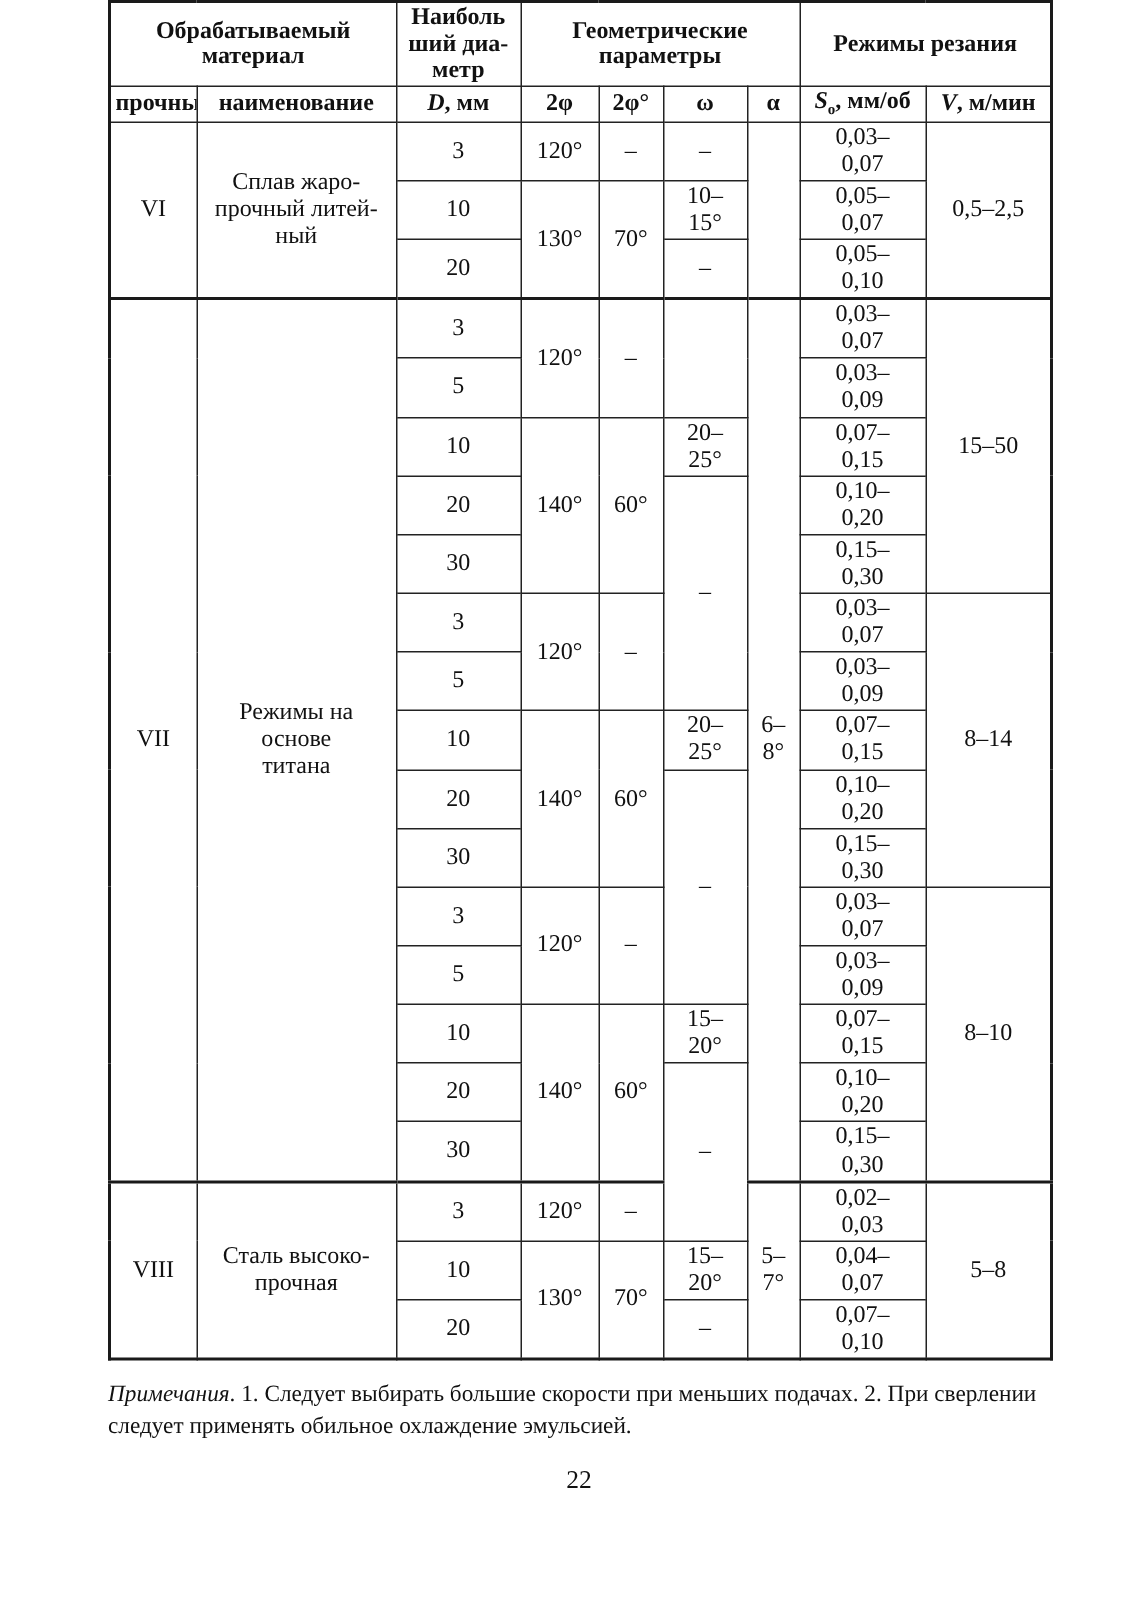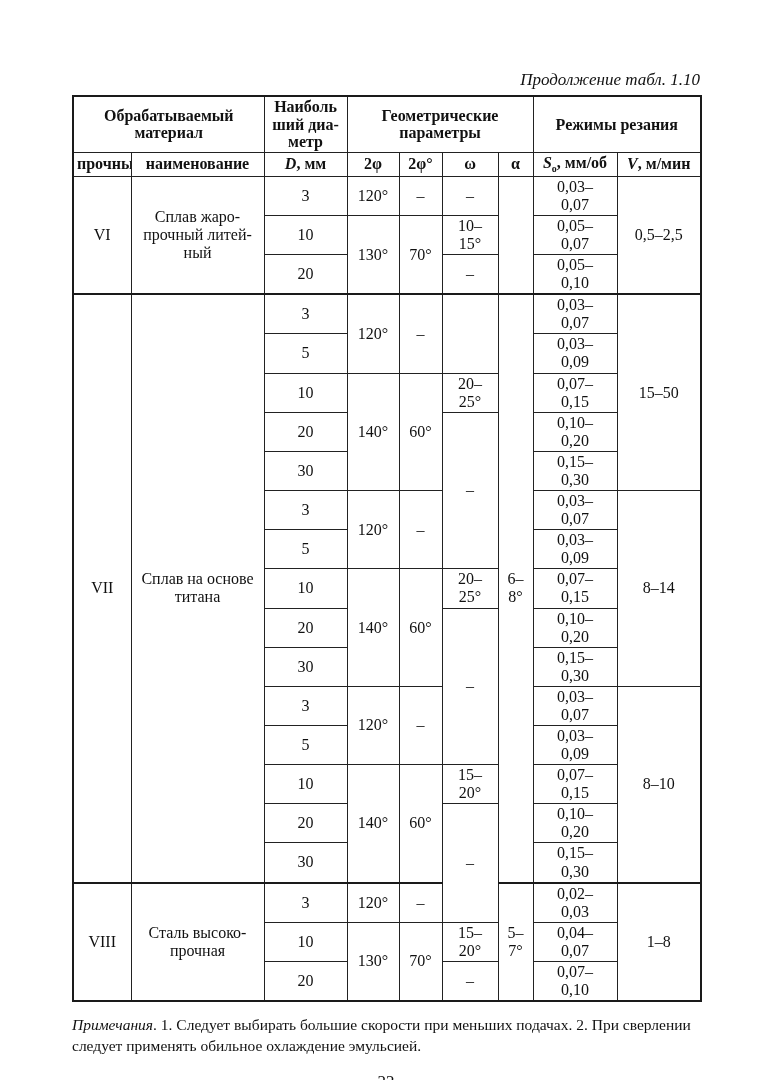--- a/index.html
+++ b/index.html
@@ -75,21 +75,20 @@
     text-align: center;
     font-size: 17px;
   }
 </style>
 </head>
 <body>
 
 <div class="page">
   <div class="content">
 
-    <div class="caption">Продолжение табл. 1.10</div>
 
     <table class="params">
       <colgroup>
         <col style="width:58px">
           <col style="width:133px">
           <col style="width:83px">
         <col style="width:52px">
           <col style="width:43px">
           <col style="width:56px">
         <col style="width:35px">
@@ -145,21 +144,21 @@
         </tr>
         <tr>
           <td>20</td>
           <td>–</td>
           <td>0,05–
 0,10</td>
         </tr>
 
         <tr class="group-sep">
           <td rowspan="15">VII</td>
-          <td rowspan="15" class="name-cell">Сплав на основе
+          <td rowspan="15" class="name-cell">Режимы на основе
 титана</td>
           <td>3</td>
           <td rowspan="2">120°</td>
           <td rowspan="2">–</td>
           <td rowspan="2"></td>
           <td rowspan="15">6–
 8°</td>
           <td>0,03–
 0,07</td>
           <td rowspan="5">15–50</td>
@@ -260,21 +259,21 @@
           <td rowspan="3">VIII</td>
           <td rowspan="3" class="name-cell">Сталь высоко-
 прочная</td>
           <td>3</td>
           <td>120°</td>
           <td>–</td>
           <td rowspan="3">5–
 7°</td>
           <td>0,02–
 0,03</td>
-          <td rowspan="3">1–8</td>
+          <td rowspan="3">5–8</td>
         </tr>
         <tr>
           <td>10</td>
           <td rowspan="2">130°</td>
           <td rowspan="2">70°</td>
           <td>15–
 20°</td>
           <td>0,04–
 0,07</td>
         </tr>

